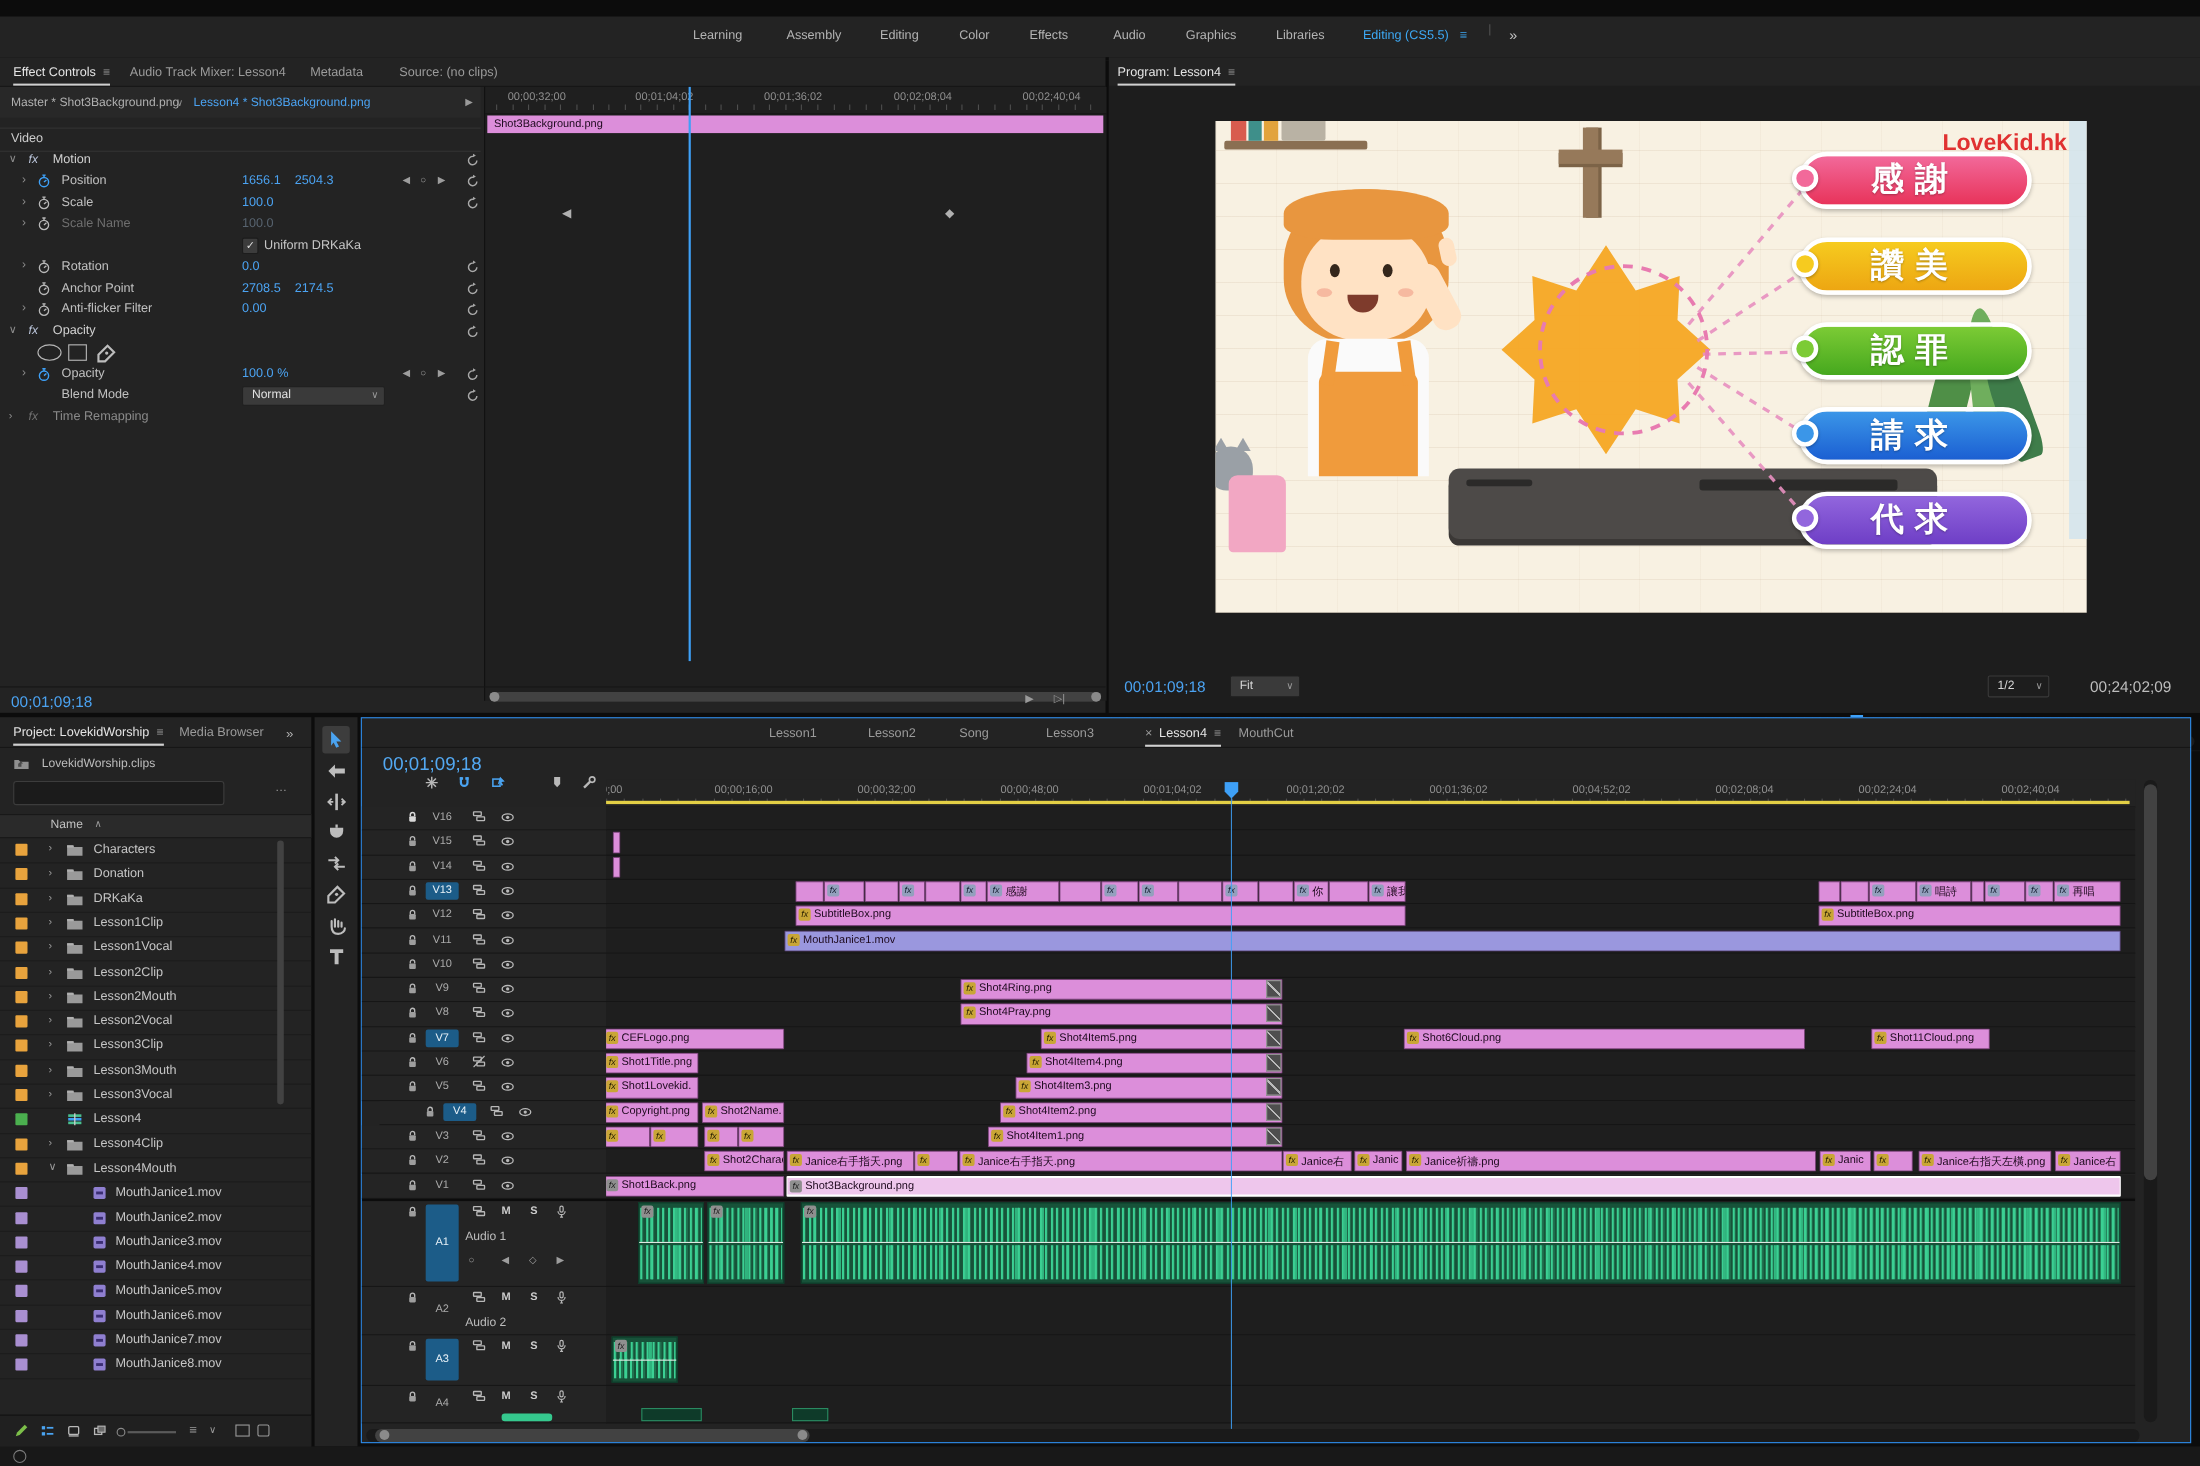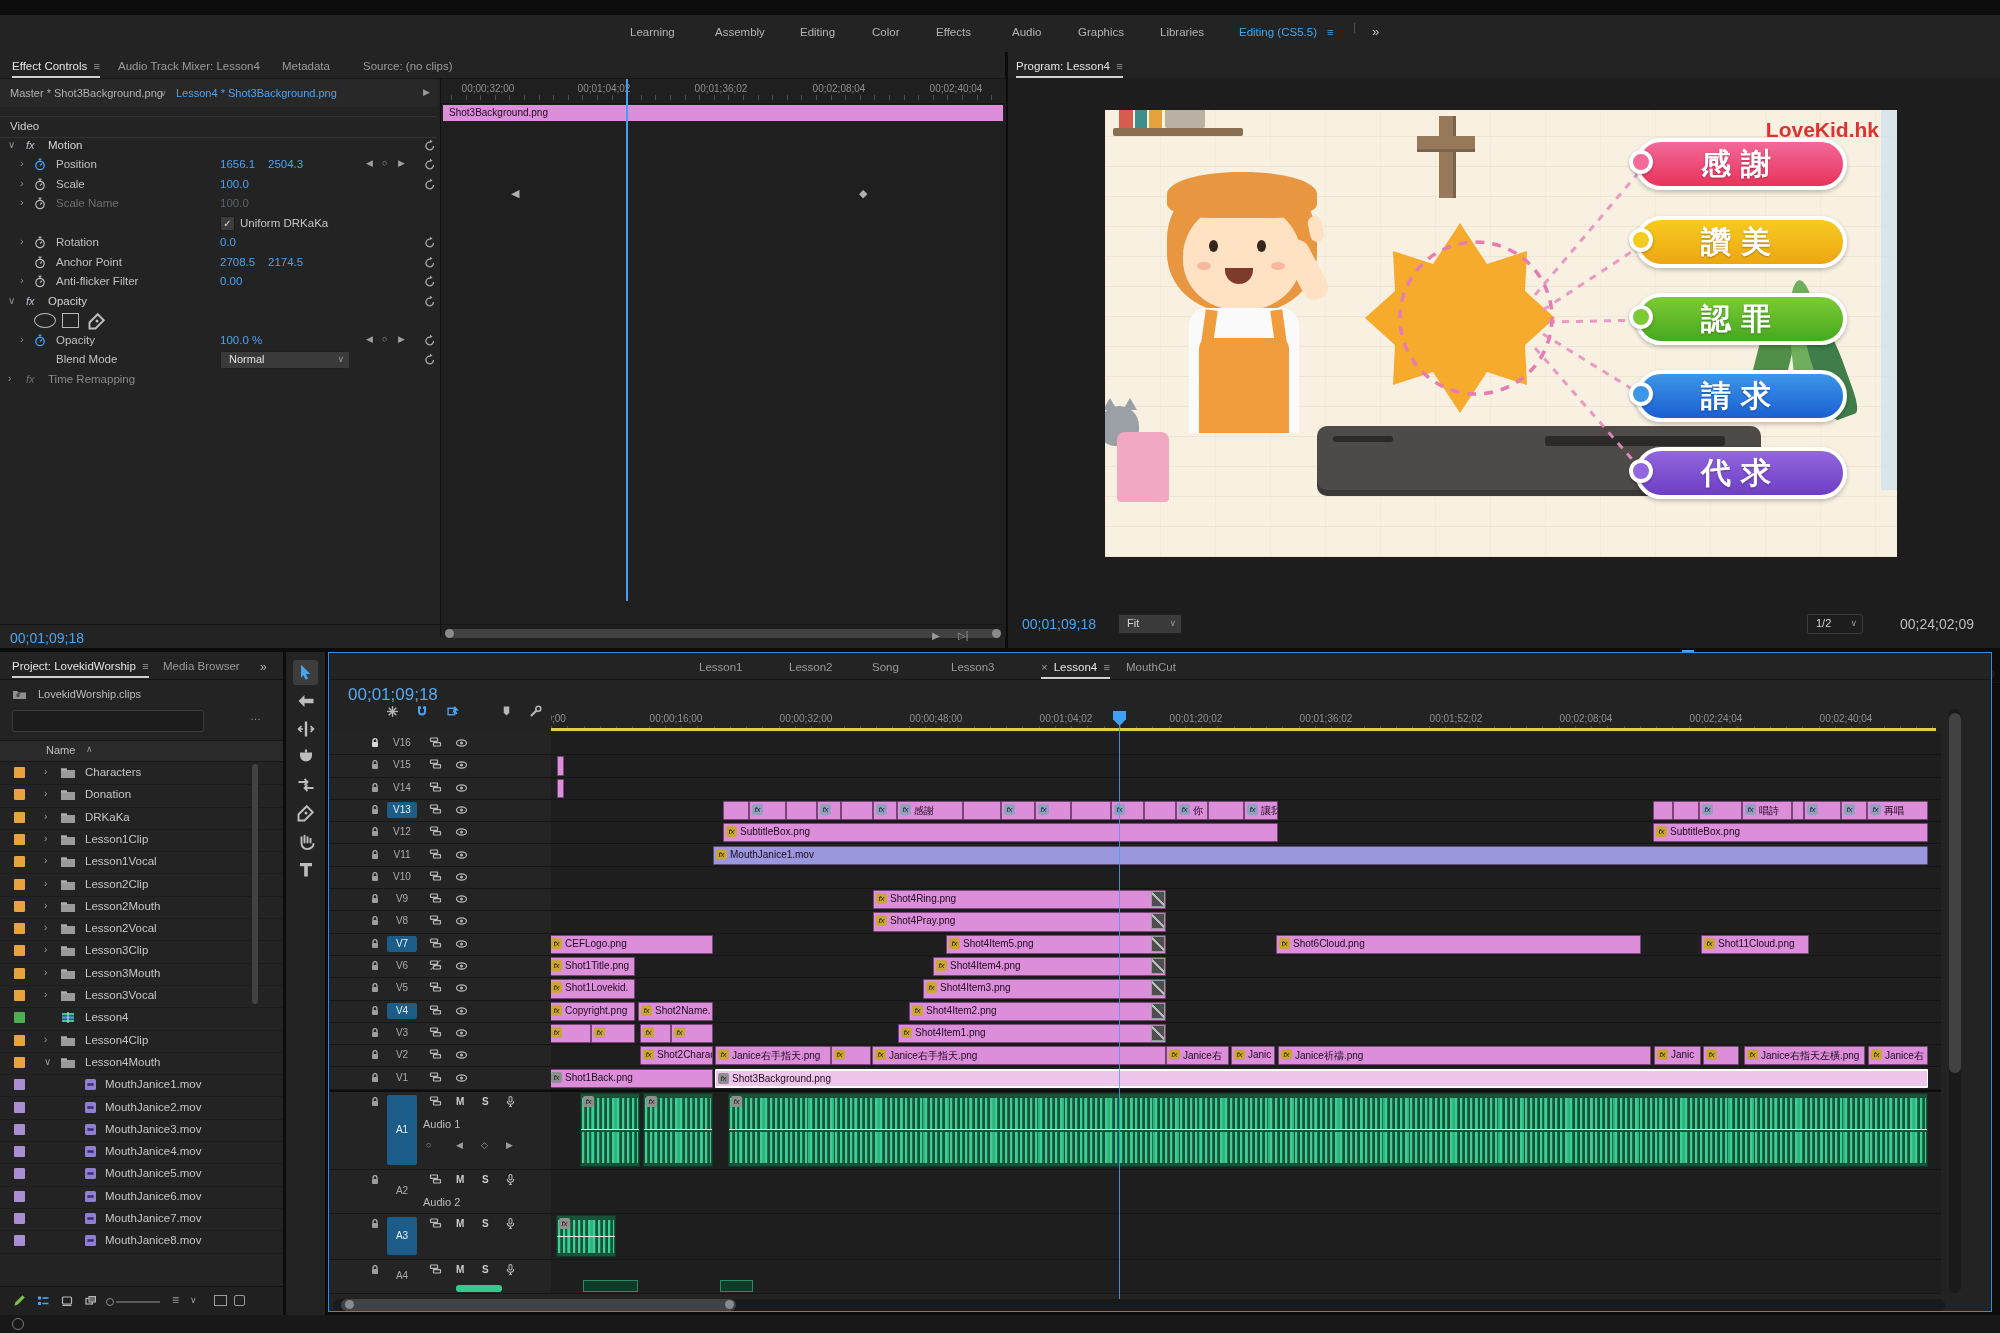--- a/index.html
+++ b/index.html
@@ -882,21 +882,21 @@
         <div class="tick" style="left: 1348.75px; top: 17px; height: 4px;"></div>
         <div class="tick" style="left: 1365px; top: 17px; height: 4px;"></div>
         <div class="tick" style="left: 1381.25px; top: 17px; height: 4px;"></div>
         <div class="rlabel" style="left: 1px; top: 4px;">;00;00</div>
         <div class="rlabel" style="left: 125px; top: 4px;">00;00;16;00</div>
         <div class="rlabel" style="left: 255px; top: 4px;">00;00;32;00</div>
         <div class="rlabel" style="left: 385px; top: 4px;">00;00;48;00</div>
         <div class="rlabel" style="left: 515px; top: 4px;">00;01;04;02</div>
         <div class="rlabel" style="left: 645px; top: 4px;">00;01;20;02</div>
         <div class="rlabel" style="left: 775px; top: 4px;">00;01;36;02</div>
-        <div class="rlabel" style="left: 905px; top: 4px;">00;01;52;02</div>
+        <div class="rlabel" style="left: 905px; top: 4px;">00;04;52;02</div>
         <div class="rlabel" style="left: 1035px; top: 4px;">00;02;08;04</div>
         <div class="rlabel" style="left: 1165px; top: 4px;">00;02;24;04</div>
         <div class="rlabel" style="left: 1295px; top: 4px;">00;02;40;04</div>
       </div>
   <div class="abs" style="left:222px;top:75px;width:1385px;height:3px;background:#e3cf45;"></div>
   <div id="tl-tracks" style="position: absolute; left: 0px; top: 0px;">
         <div class="trackrow" style="position: absolute; left: 0px; top: 80px; width: 222px; height: 22.3px;">
           <div style="position: absolute; left: 40px; top: 4px; width: 14px; height: 14px;"><svg width="12" height="12" viewBox="0 0 12 12">
               <path d="M4 5V3.6a2 2 0 0 1 4 0V5" fill="none" stroke="#d8d8d8" stroke-width="1.4"></path>
               <rect x="3" y="5" width="6" height="5" rx="1" fill="#d8d8d8"></rect>
@@ -1208,21 +1208,21 @@
           <div class="clip" style="position: absolute; left: -3px; top: 1px; width: 87px; height: 19.3px;">
             <div class="fxbadge fxy">fx</div>
             <div class="cliplabel">Shot1Lovekid.</div>
           </div>
           <div class="clip" style="position: absolute; left: 372px; top: 1px; width: 243px; height: 19.3px;">
             <div class="fxbadge fxy">fx</div>
             <div class="cliplabel">Shot4Item3.png</div>
             <div class="transition"></div>
           </div>
         </div>
-        <div class="trackrow" style="position: absolute; left: 0px; top: 347.6px; width: 222px; height: 22.3px;">
+        <div class="trackrow" style="position: absolute; left: 16px; top: 347.6px; width: 222px; height: 22.3px;">
           <div style="position: absolute; left: 40px; top: 4px; width: 14px; height: 14px;"><svg width="12" height="12" viewBox="0 0 12 12">
               <path d="M4 5V3.6a2 2 0 0 1 4 0V5" fill="none" stroke="#b8b8b8" stroke-width="1.2"></path>
               <rect x="3" y="5" width="6" height="5" rx="1" fill="#9e9e9e"></rect>
             </svg></div>
           <div class="tname on" style="position: absolute; left: 58px; top: 2px; height: 16px; line-height: 16px;">V4</div>
           <div style="position: absolute; left: 100px; top: 3px; width: 14px; height: 14px;"><svg width="13" height="12" viewBox="0 0 12 12">
               <rect x="1" y="2" width="7" height="3.4" rx="0.5" fill="none" stroke="#b8b8b8" stroke-width="1.2"></rect>
               <rect x="4" y="6.6" width="7" height="3.4" rx="0.5" fill="none" stroke="#b8b8b8" stroke-width="1.2"></rect>
             </svg></div>
           <div style="position: absolute; left: 126px; top: 4px; width: 14px; height: 14px;"><svg width="13" height="12" viewBox="0 0 12 12">

